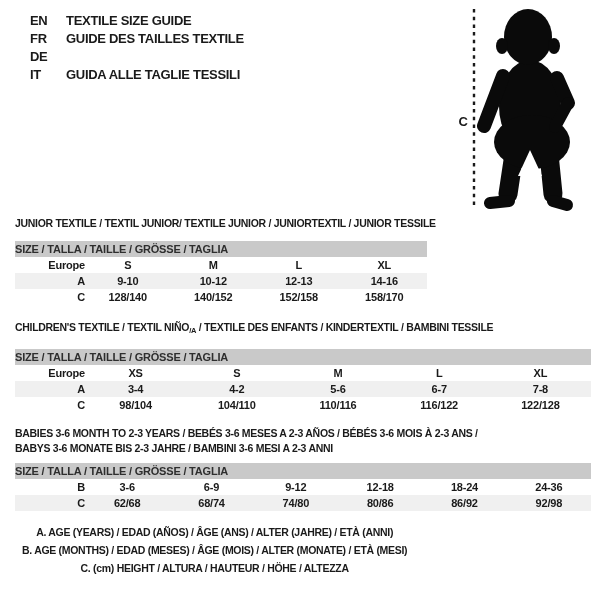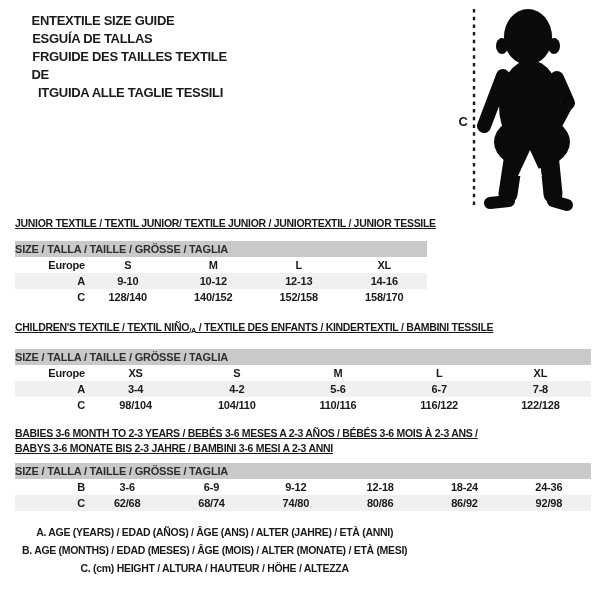--- a/index.html
+++ b/index.html
@@ -1,29 +1,29 @@
 <!DOCTYPE html>
 <html><head>
 <meta charset="utf-8">
 <style>
   html,body{margin:0;padding:0;background:#fff;}
   #canvas{
     position:relative;width:600px;height:600px;background:#fff;overflow:hidden;
     font-family:"Liberation Sans", sans-serif;color:#1a1a1a;
   }
   
-  .lang-list{position:absolute;left:13px;top:11px;text-align:right;}
+  .lang-list{position:absolute;left:30px;top:11px;}
   .lang-row{display:flex;height:18px;align-items:center;
     font-size:13px;font-weight:700;letter-spacing:-0.3px;}
   .lang-code{width:36px;flex:0 0 36px;}
   
   .figure{position:absolute;left:440px;top:4px;width:150px;height:212px;}
   
   .section-heading{position:absolute;left:15px;font-size:10.5px;font-weight:700;
-    letter-spacing:-0.3px;line-height:15px;white-space:nowrap;text-decoration:underline;}
+    letter-spacing:-0.3px;line-height:15px;white-space:nowrap;}
   .section-heading.wrap2{white-space:normal;width:480px;}
   .hsub{font-size:7.5px;vertical-align:-2px;}
   
   table.size-table{position:absolute;left:15px;border-collapse:collapse;
     table-layout:fixed;font-size:11px;font-weight:700;letter-spacing:-0.2px;}
   table.size-table td{padding:0;height:16px;vertical-align:middle;}
   td.bar{background:#c9c9c9;height:18px;padding-left:6px;color:#2e2e2e;
     font-size:11px;font-weight:700;}
   td.rl{text-align:right;padding-left:6px;}
   td.rv{text-align:center;}
@@ -36,24 +36,20 @@
 <body>
 
 <div id="canvas">
 
   <div class="lang-list">
     <div class="lang-row">
       <span class="lang-code">EN</span>
       <span class="lang-title">TEXTILE SIZE GUIDE</span>
     </div>
     <div class="lang-row">
-      <span class="lang-code">ES</span>
-      <span class="lang-title">GUÍA DE TALLAS</span>
-    </div>
-    <div class="lang-row">
       <span class="lang-code">FR</span>
       <span class="lang-title">GUIDE DES TAILLES TEXTILE</span>
     </div>
     <div class="lang-row">
       <span class="lang-code">DE</span>
     </div>
     <div class="lang-row">
       <span class="lang-code">IT</span>
       <span class="lang-title">GUIDA ALLE TAGLIE TESSILI</span>
     </div>

